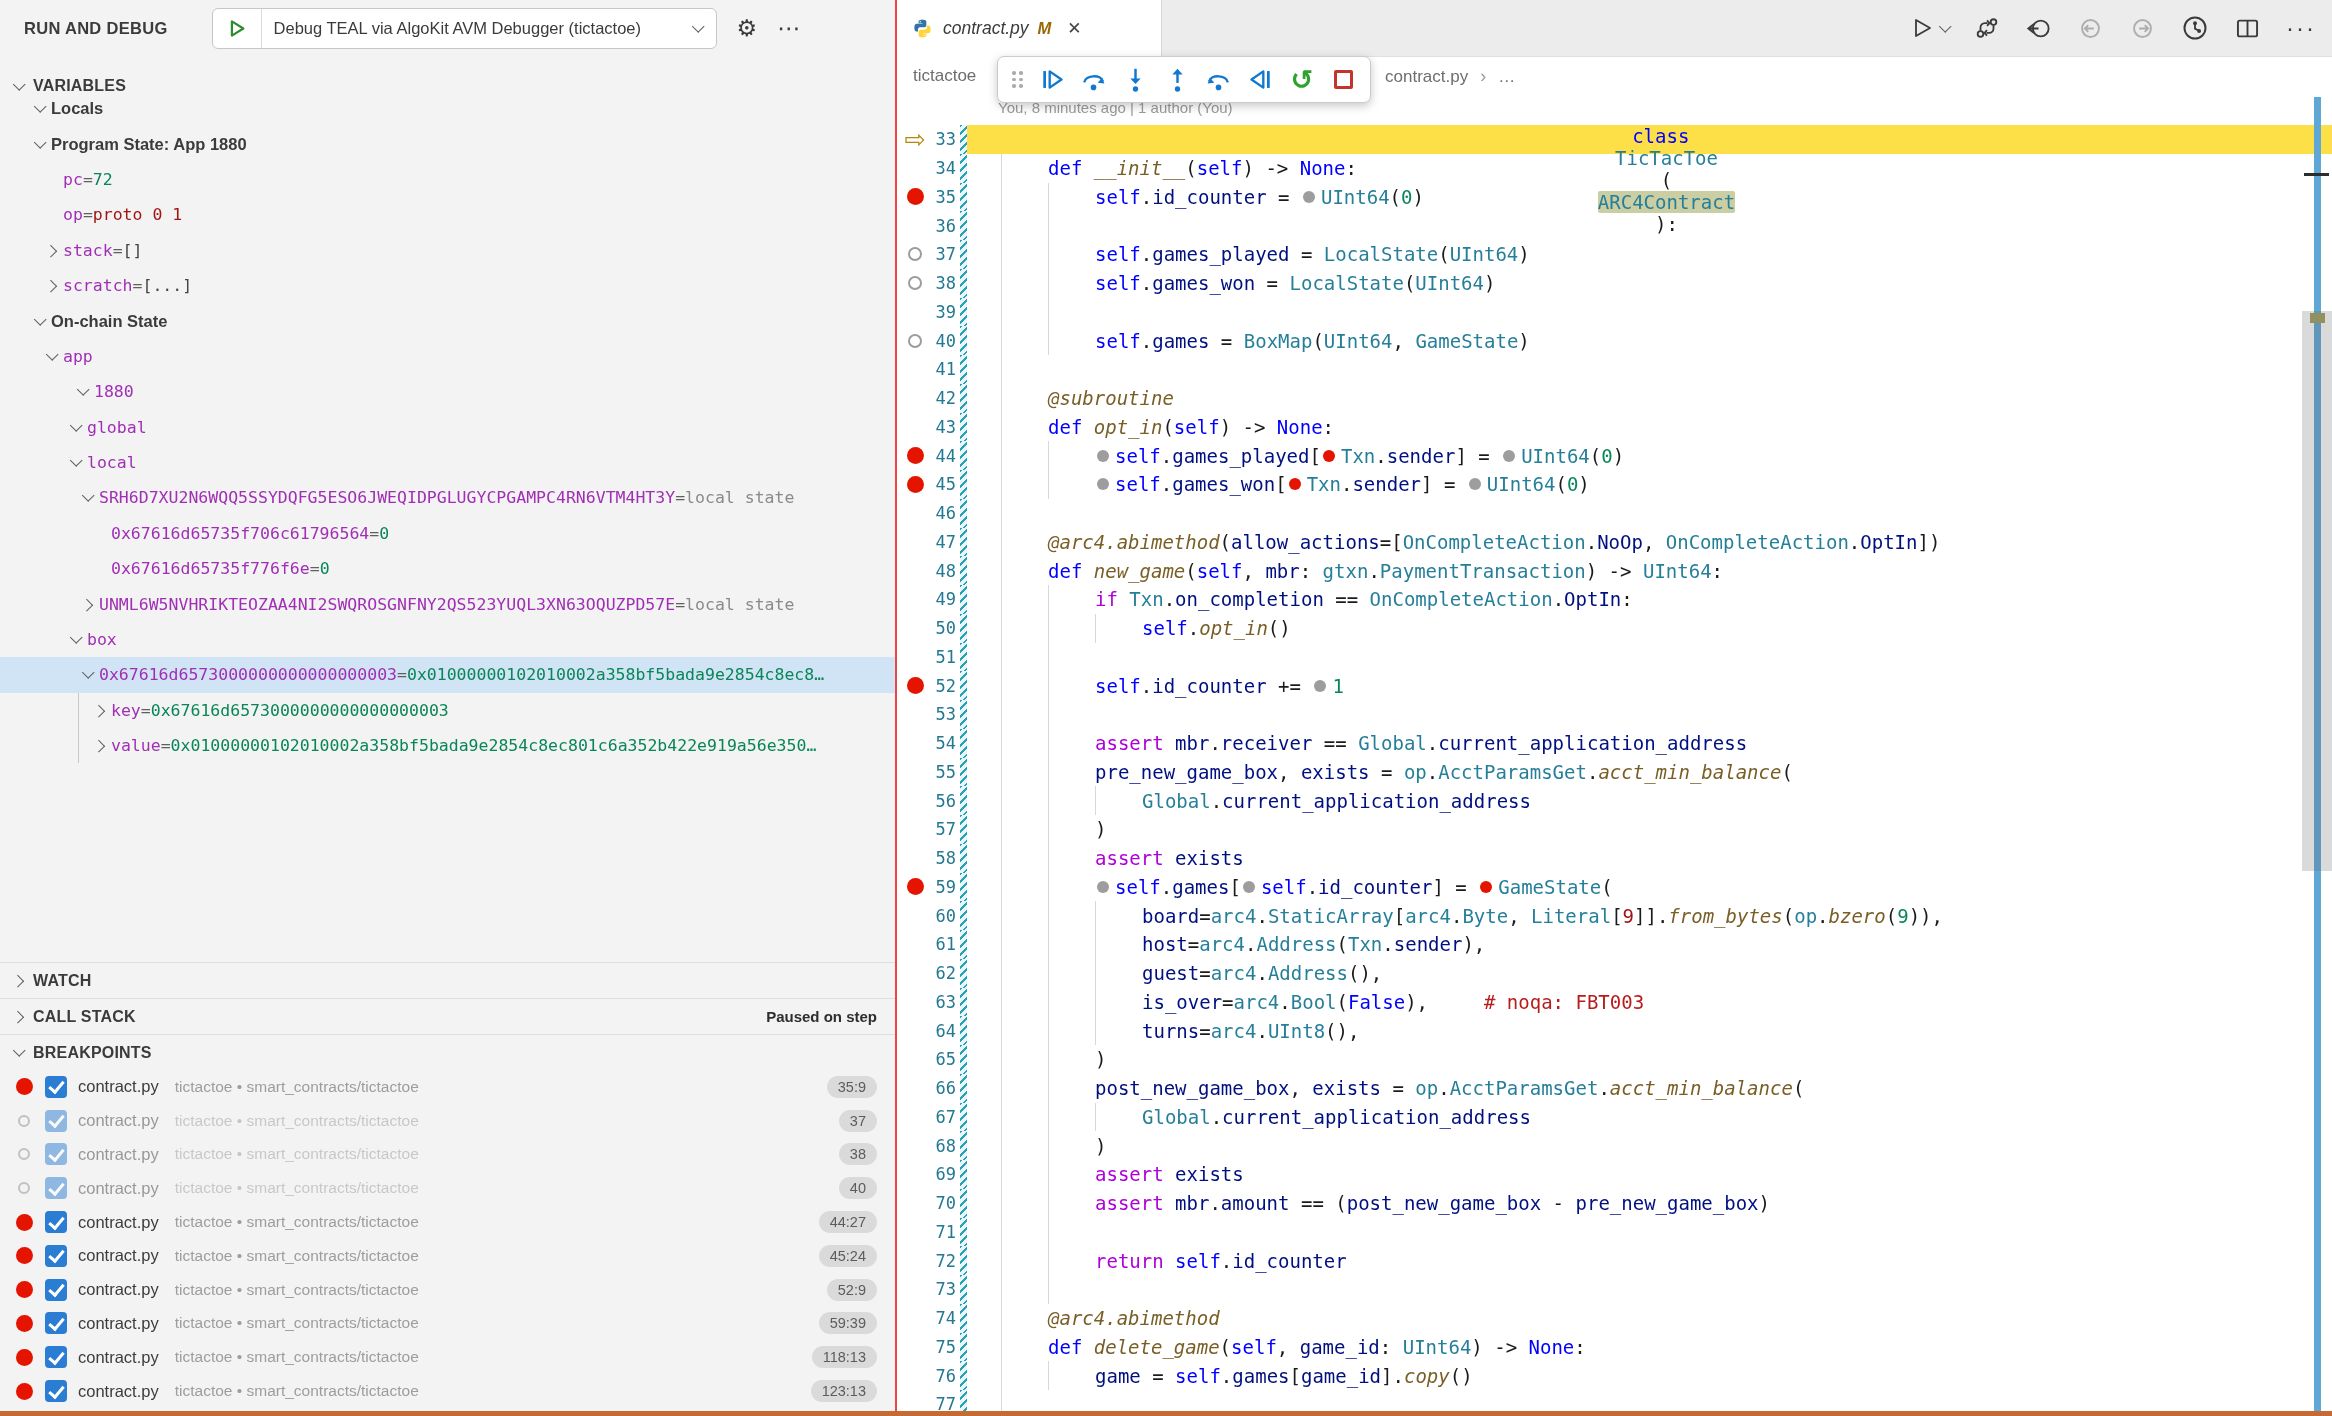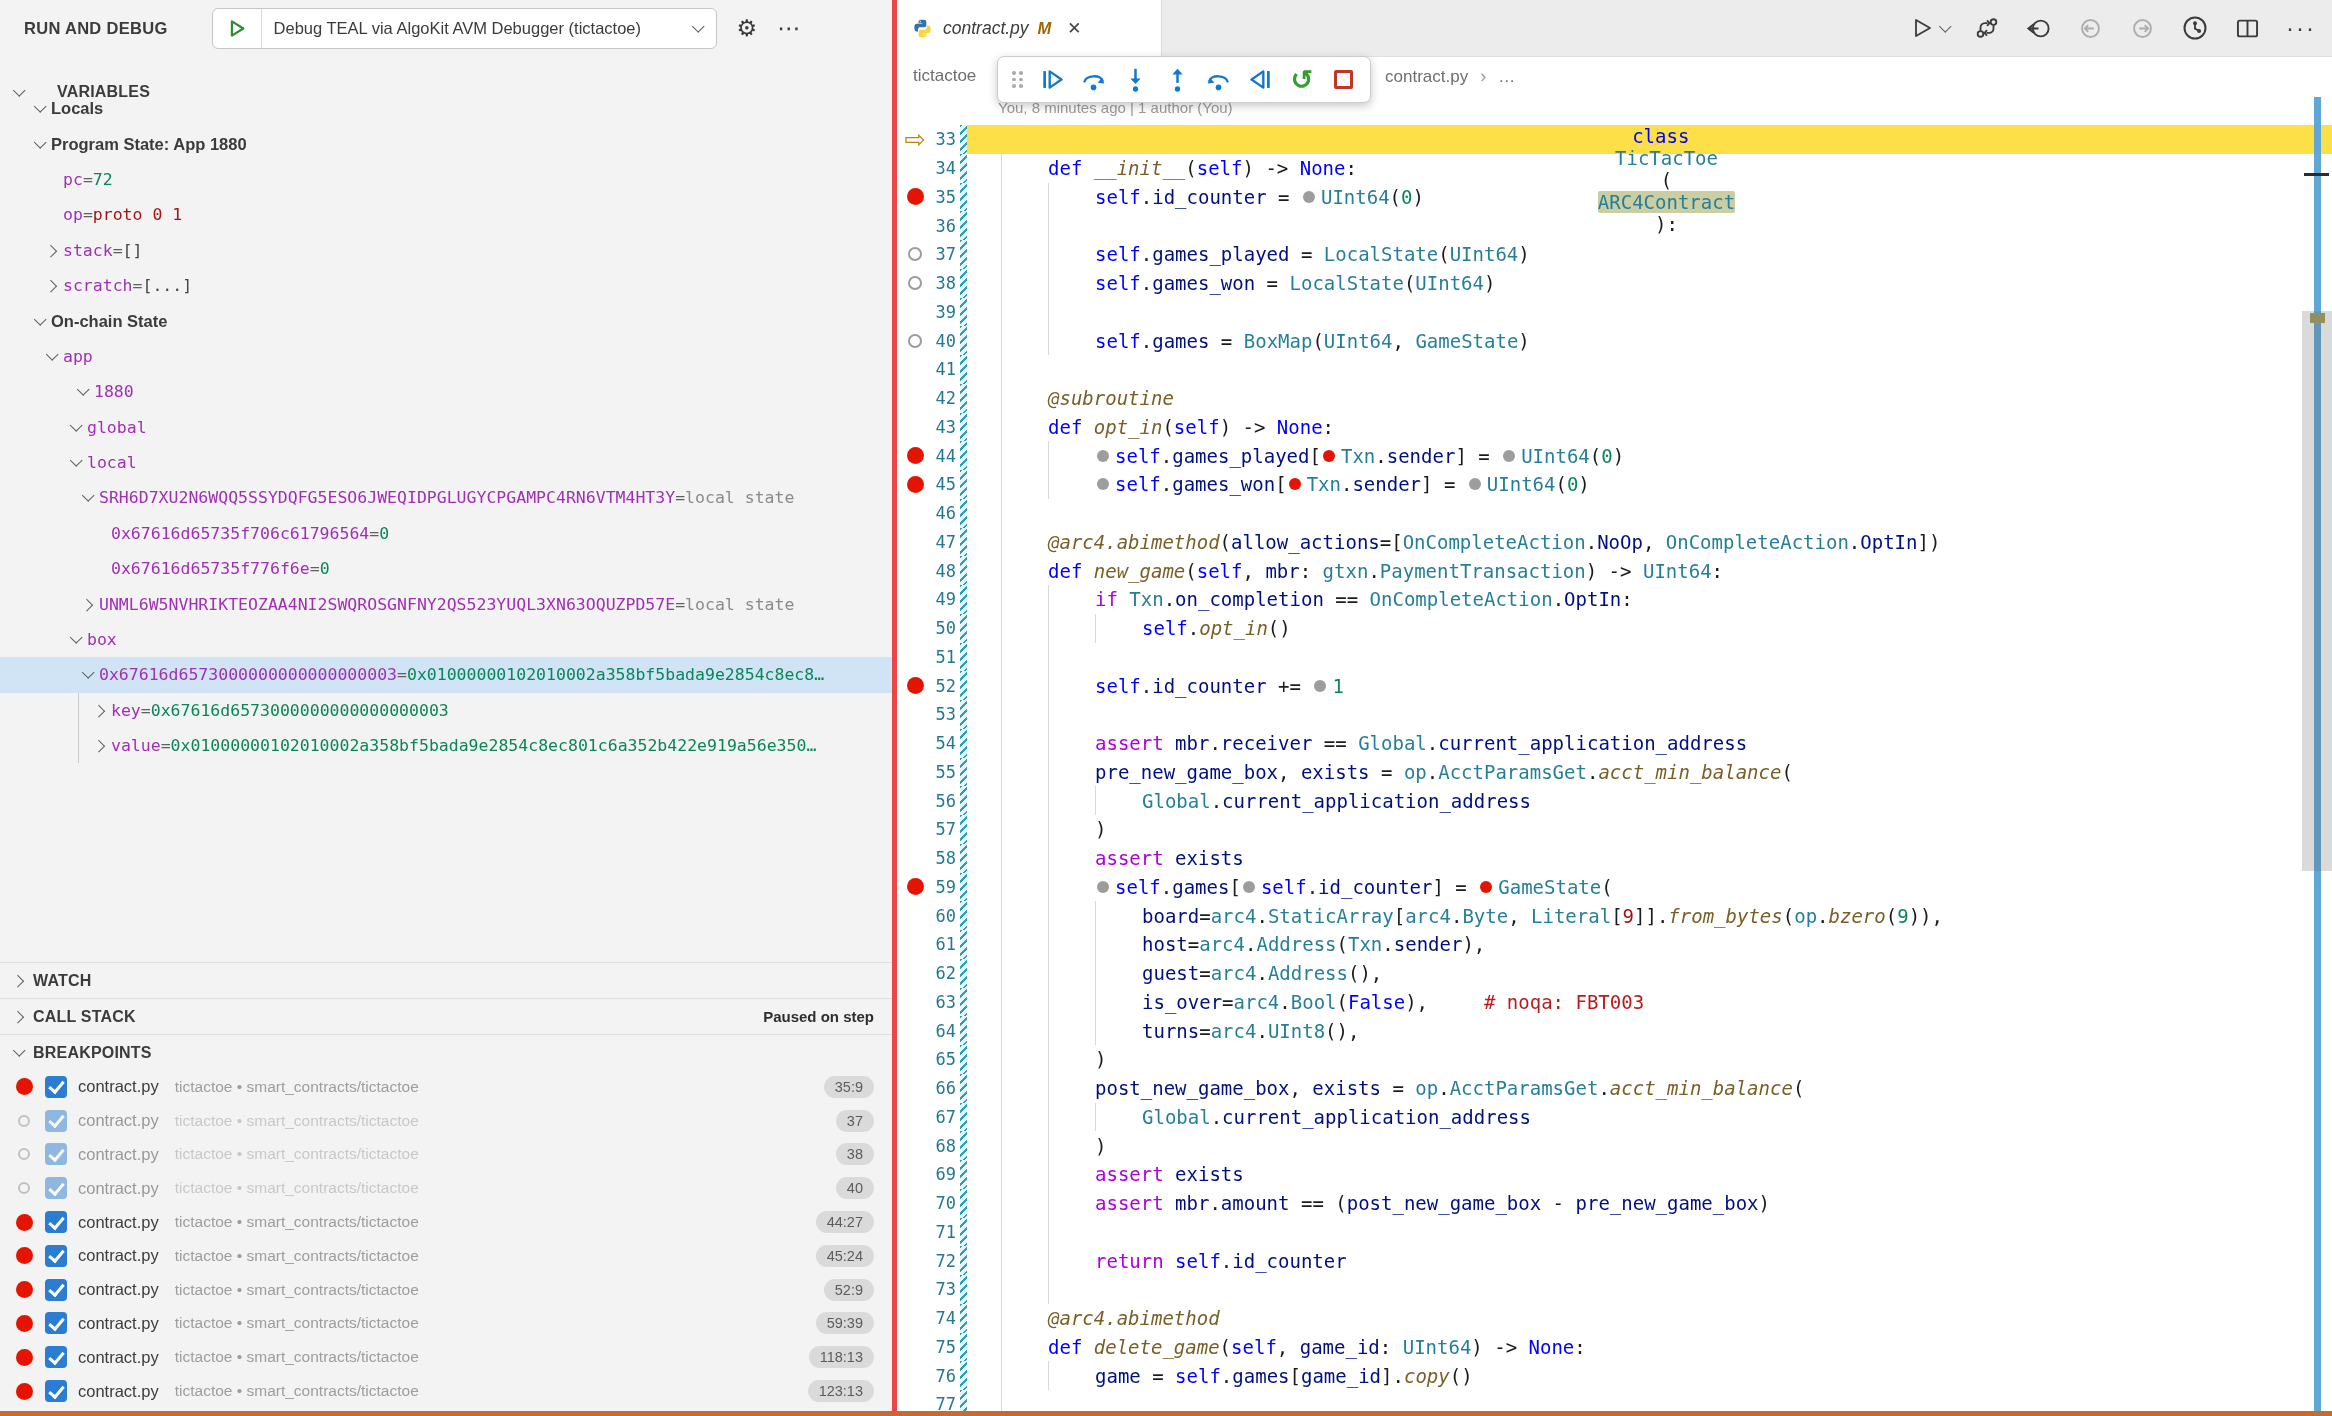--- a/index.html
+++ b/index.html
@@ -1,37 +1,37 @@
 <!DOCTYPE html>
 <html><head>
 <meta charset="utf-8">
 <style>
   html,body{margin:0;padding:0;}
   body{width:2332px;height:1416px;overflow:hidden;position:relative;background:#fff;
        font-family:"Liberation Sans",sans-serif;-webkit-font-smoothing:antialiased;}
   
   .sidebar{position:absolute;left:0;top:0;width:897px;height:1416px;background:#f3f3f3;
-           border-right:5px solid #ef4444;box-sizing:border-box;}
+           border-right:2px solid #ef4444;box-sizing:border-box;}
   .sb-top{height:57px;display:flex;align-items:center;padding:0 16px 0 24px;}
   .sb-title{font-size:16.5px;font-weight:700;color:#3b3b3b;letter-spacing:.3px;white-space:nowrap;}
   .launch{margin-left:44px;display:flex;align-items:center;height:41px;width:505px;background:#fff;
           border:1px solid #c6c6c6;border-radius:6px;box-sizing:border-box;overflow:hidden;}
   .launch-play{width:48px;height:100%;display:flex;align-items:center;justify-content:center;
                border-right:1px solid #dadada;}
   .launch-label{font-size:16.5px;color:#3b3b3b;padding:0 12px;flex:1;white-space:nowrap;overflow:hidden;}
   .launch-chev{margin-right:14px;}
   .sb-gear,.sb-more{margin-left:20px;font-size:23px;color:#3b3b3b;line-height:1;}
   .tchev{width:9px;height:9px;border-right:1.7px solid #5f5f5f;border-bottom:1.7px solid #5f5f5f;
          display:inline-block;box-sizing:border-box;}
   .tchev.down{transform:rotate(45deg) translate(-1px,-2px);}
   .tchev.right{transform:rotate(-45deg) translate(-1px,0);}
   .sect{position:absolute;left:0;right:0;height:36px;display:flex;align-items:center;
         padding-left:14px;border-top:1px solid #dedede;background:#f3f3f3;box-sizing:border-box;}
   .sect .slabel{font-weight:700;font-size:16px;color:#3b3b3b;margin-left:10px;letter-spacing:.2px;}
-  #sect-variables{top:74px;border-top:none;gap:24px;}
+  #sect-variables{top:68px;border-top:none;}
   #sect-watch{top:962px;}
   #sect-callstack{top:998px;}
   #sect-breakpoints{top:1034px;}
   .paused{margin-left:auto;margin-right:18px;font-size:15px;font-weight:600;color:#2e2e2e;}
   
   #var-tree{position:absolute;top:91px;left:0;right:0;}
   .trow{height:35.4px;display:flex;align-items:center;font-size:16.5px;white-space:nowrap;
         overflow:hidden;position:relative;box-sizing:border-box;}
   .trow .chev-box{width:24px;flex:0 0 24px;display:flex;justify-content:center;}
   .trow .lbl{font-weight:700;color:#3b3b3b;}

